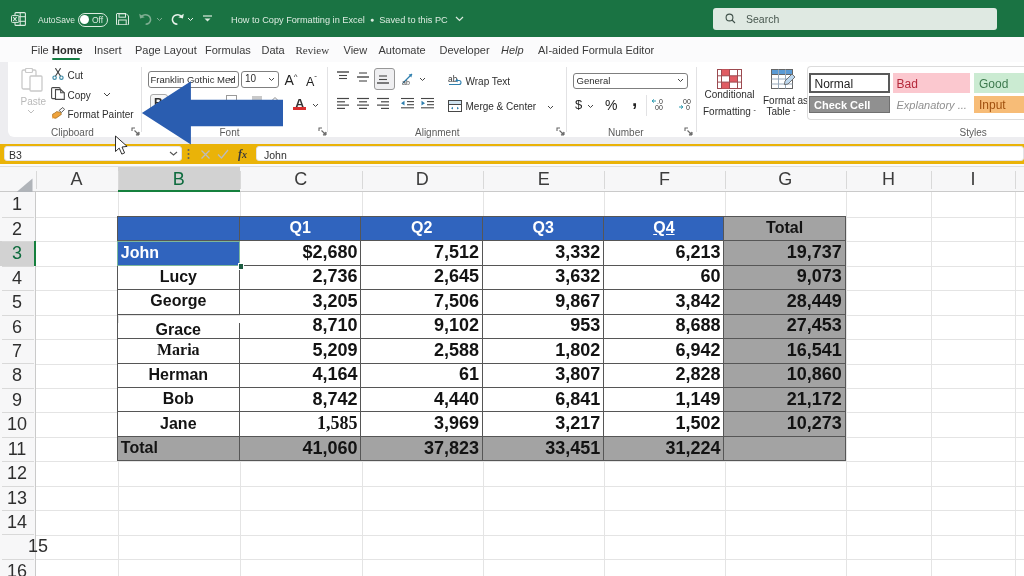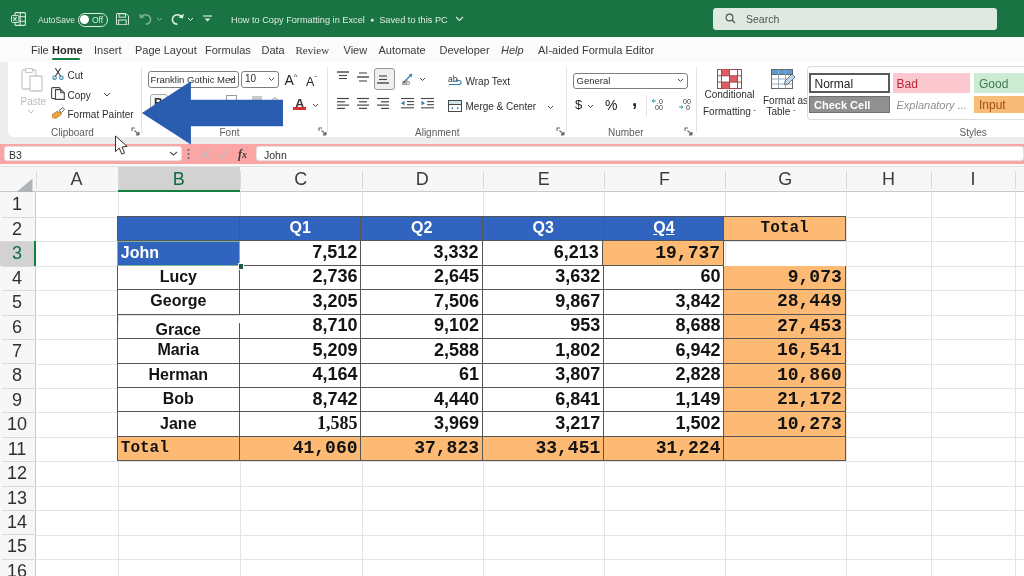--- a/index.html
+++ b/index.html
@@ -14,39 +14,39 @@
   
   #ribbon{position:absolute;left:0;top:62px;width:1024px;height:82px;background:#ededf0;}
   #ribcard{position:absolute;left:8px;top:0;width:1016px;height:74.5px;background:#fff;border-radius:0 0 0 6px;}
   .gsep{position:absolute;top:5px;height:65px;width:1px;background:#e2e2e4;}
   .glabel{position:absolute;top:64.5px;font-size:10px;color:#5c5c5c;white-space:nowrap;}
   .launch{position:absolute;top:65px;width:9px;height:9px;}
   .rbtxt{position:absolute;font-size:10px;color:#2e2e2e;white-space:nowrap;}
   .caret{position:absolute;width:7px;height:7px;}
   .ddbox{position:absolute;border:1px solid #7f7f7f;border-radius:3px;background:#fff;}
   
-  #fbar{position:absolute;left:0;top:144px;width:1024px;height:19.5px;background:#fca5a5;}
+  #fbar{position:absolute;left:0;top:144px;width:1024px;height:19.5px;background:#eab308;}
   
   #sheet{position:absolute;left:0;top:163.5px;width:1024px;height:412.5px;background:#fff;}
   #colhead{position:absolute;left:0;top:3px;width:1024px;height:25.9px;background:#f7f7f8;border-bottom:1px solid #cacaca;box-sizing:border-box;}
   .chl{position:absolute;top:0;font-size:18px;line-height:25px;color:#3c3c3c;text-align:center;}
   .cdiv{position:absolute;top:4px;height:18px;width:1px;background:#d9d9d9;}
   #rowhead{position:absolute;left:0;top:28.9px;width:35.5px;height:383.6px;background:#f7f7f8;border-right:1px solid #cacaca;box-sizing:border-box;}
   .rhn{position:absolute;left:0;width:34px;font-size:18px;line-height:24.45px;color:#2f2f2f;text-align:center;}
   .rdiv{position:absolute;left:2px;width:32px;height:1px;background:#d9d9d9;}
   .vgrid{position:absolute;width:1px;background:#e4e4e4;}
   .hgrid{position:absolute;height:1px;background:#e4e4e4;}
   
   #tbl{position:absolute;left:117.8px;top:53.4px;}
   .trow{display:flex;}
   .td{box-sizing:border-box;border-right:1px solid #565656;border-bottom:1px solid #565656;
       font-size:18px;font-weight:bold;color:#131313;display:flex;align-items:center;justify-content:flex-end;
       padding:0 3px 1px 3px;background:#fff;white-space:nowrap;}
   .hd{background:#3064be;color:#fff;justify-content:center;}
-  .lb{background:#fdba74;font-family:Liberation Mono, monospace;}
+  .lb{background:#a3a3a3;}
   .ctr,.lft,.hd{font-size:16px;}
   .ctr{justify-content:center;}
   .lft{justify-content:flex-start;}
 </style></head>
 <body>
 <div id="screen">
 <div id="titlebar">
 
   <svg class="abs" style="left:11px;top:12px" width="15" height="14" viewBox="0 0 15 14">
     <rect x="4" y="0.6" width="10.4" height="12.8" rx="1" fill="none" stroke="#dcebe0" stroke-width="1.1"></rect>
@@ -411,21 +411,21 @@
    <div class="rhn" style="top:97.7px;">5</div>
    <div class="rhn" style="top:122.2px;">6</div>
    <div class="rhn" style="top:146.6px;">7</div>
    <div class="rhn" style="top:171px;">8</div>
    <div class="rhn" style="top:195.5px;">9</div>
    <div class="rhn" style="top:219.9px;">10</div>
    <div class="rhn" style="top:244.4px;">11</div>
    <div class="rhn" style="top:268.8px;">12</div>
    <div class="rhn" style="top:293.2px;">13</div>
    <div class="rhn" style="top:317.7px;">14</div>
-   <div class="rhn" style="top:342.1px;">15</div>
+   <div class="rhn" style="top:342.1px;padding-left:21px;">15</div>
    <div class="rhn" style="top:366.5px;">16</div>
    <div class="rdiv" style="top:24.4px;"></div>
    <div class="rdiv" style="top:48.9px;"></div>
    <div class="rdiv" style="top:73.3px;"></div>
    <div class="rdiv" style="top:97.7px;"></div>
    <div class="rdiv" style="top:122.2px;"></div>
    <div class="rdiv" style="top:146.6px;"></div>
    <div class="rdiv" style="top:171px;"></div>
    <div class="rdiv" style="top:195.5px;"></div>
    <div class="rdiv" style="top:219.9px;"></div>
@@ -466,20 +466,21 @@
   <div class="trow" style="height:24.45px;">
     <div class="td hd" style="width:122px;"></div>
     <div class="td hd" style="width:121.7px;">Q1</div>
     <div class="td hd" style="width:121.5px;">Q2</div>
     <div class="td hd" style="width:121.3px;">Q3</div>
     <div class="td hd" style="width:120.2px;text-decoration:underline;">Q4</div>
     <div class="td lb ctr" style="width:121.3px;">Total</div>
   </div>
   <div class="trow" style="height:24.45px;">
     <div class="td hd lft" style="width:122px;">John</div>
+    <div class="td" style="width:121.7px;">$2,680</div>
     <div class="td" style="width:121.5px;">7,512</div>
     <div class="td" style="width:121.3px;">3,332</div>
     <div class="td" style="width:120.2px;">6,213</div>
     <div class="td lb" style="width:121.3px;">19,737</div>
   </div>
   <div class="trow" style="height:24.45px;">
     <div class="td ctr" style="width:122px;">Lucy</div>
     <div class="td" style="width:121.7px;">2,736</div>
     <div class="td" style="width:121.5px;">2,645</div>
     <div class="td" style="width:121.3px;">3,632</div>
@@ -496,21 +497,21 @@
   </div>
   <div class="trow" style="height:24.45px;">
     <div class="td ctr" style="width:122px;margin-top:8px;">Grace</div>
     <div class="td" style="width:121.7px;">8,710</div>
     <div class="td" style="width:121.5px;">9,102</div>
     <div class="td" style="width:121.3px;">953</div>
     <div class="td" style="width:120.2px;">8,688</div>
     <div class="td lb" style="width:121.3px;">27,453</div>
   </div>
   <div class="trow" style="height:24.45px;">
-    <div class="td ctr" style="width:122px;">Maria</div>
+    <div class="td ctr" style="width:122px;font-family:Liberation Serif, serif;">Maria</div>
     <div class="td" style="width:121.7px;">5,209</div>
     <div class="td" style="width:121.5px;">2,588</div>
     <div class="td" style="width:121.3px;">1,802</div>
     <div class="td" style="width:120.2px;">6,942</div>
     <div class="td lb" style="width:121.3px;">16,541</div>
   </div>
   <div class="trow" style="height:24.45px;">
     <div class="td ctr" style="width:122px;">Herman</div>
     <div class="td" style="width:121.7px;">4,164</div>
     <div class="td" style="width:121.5px;">61</div>

